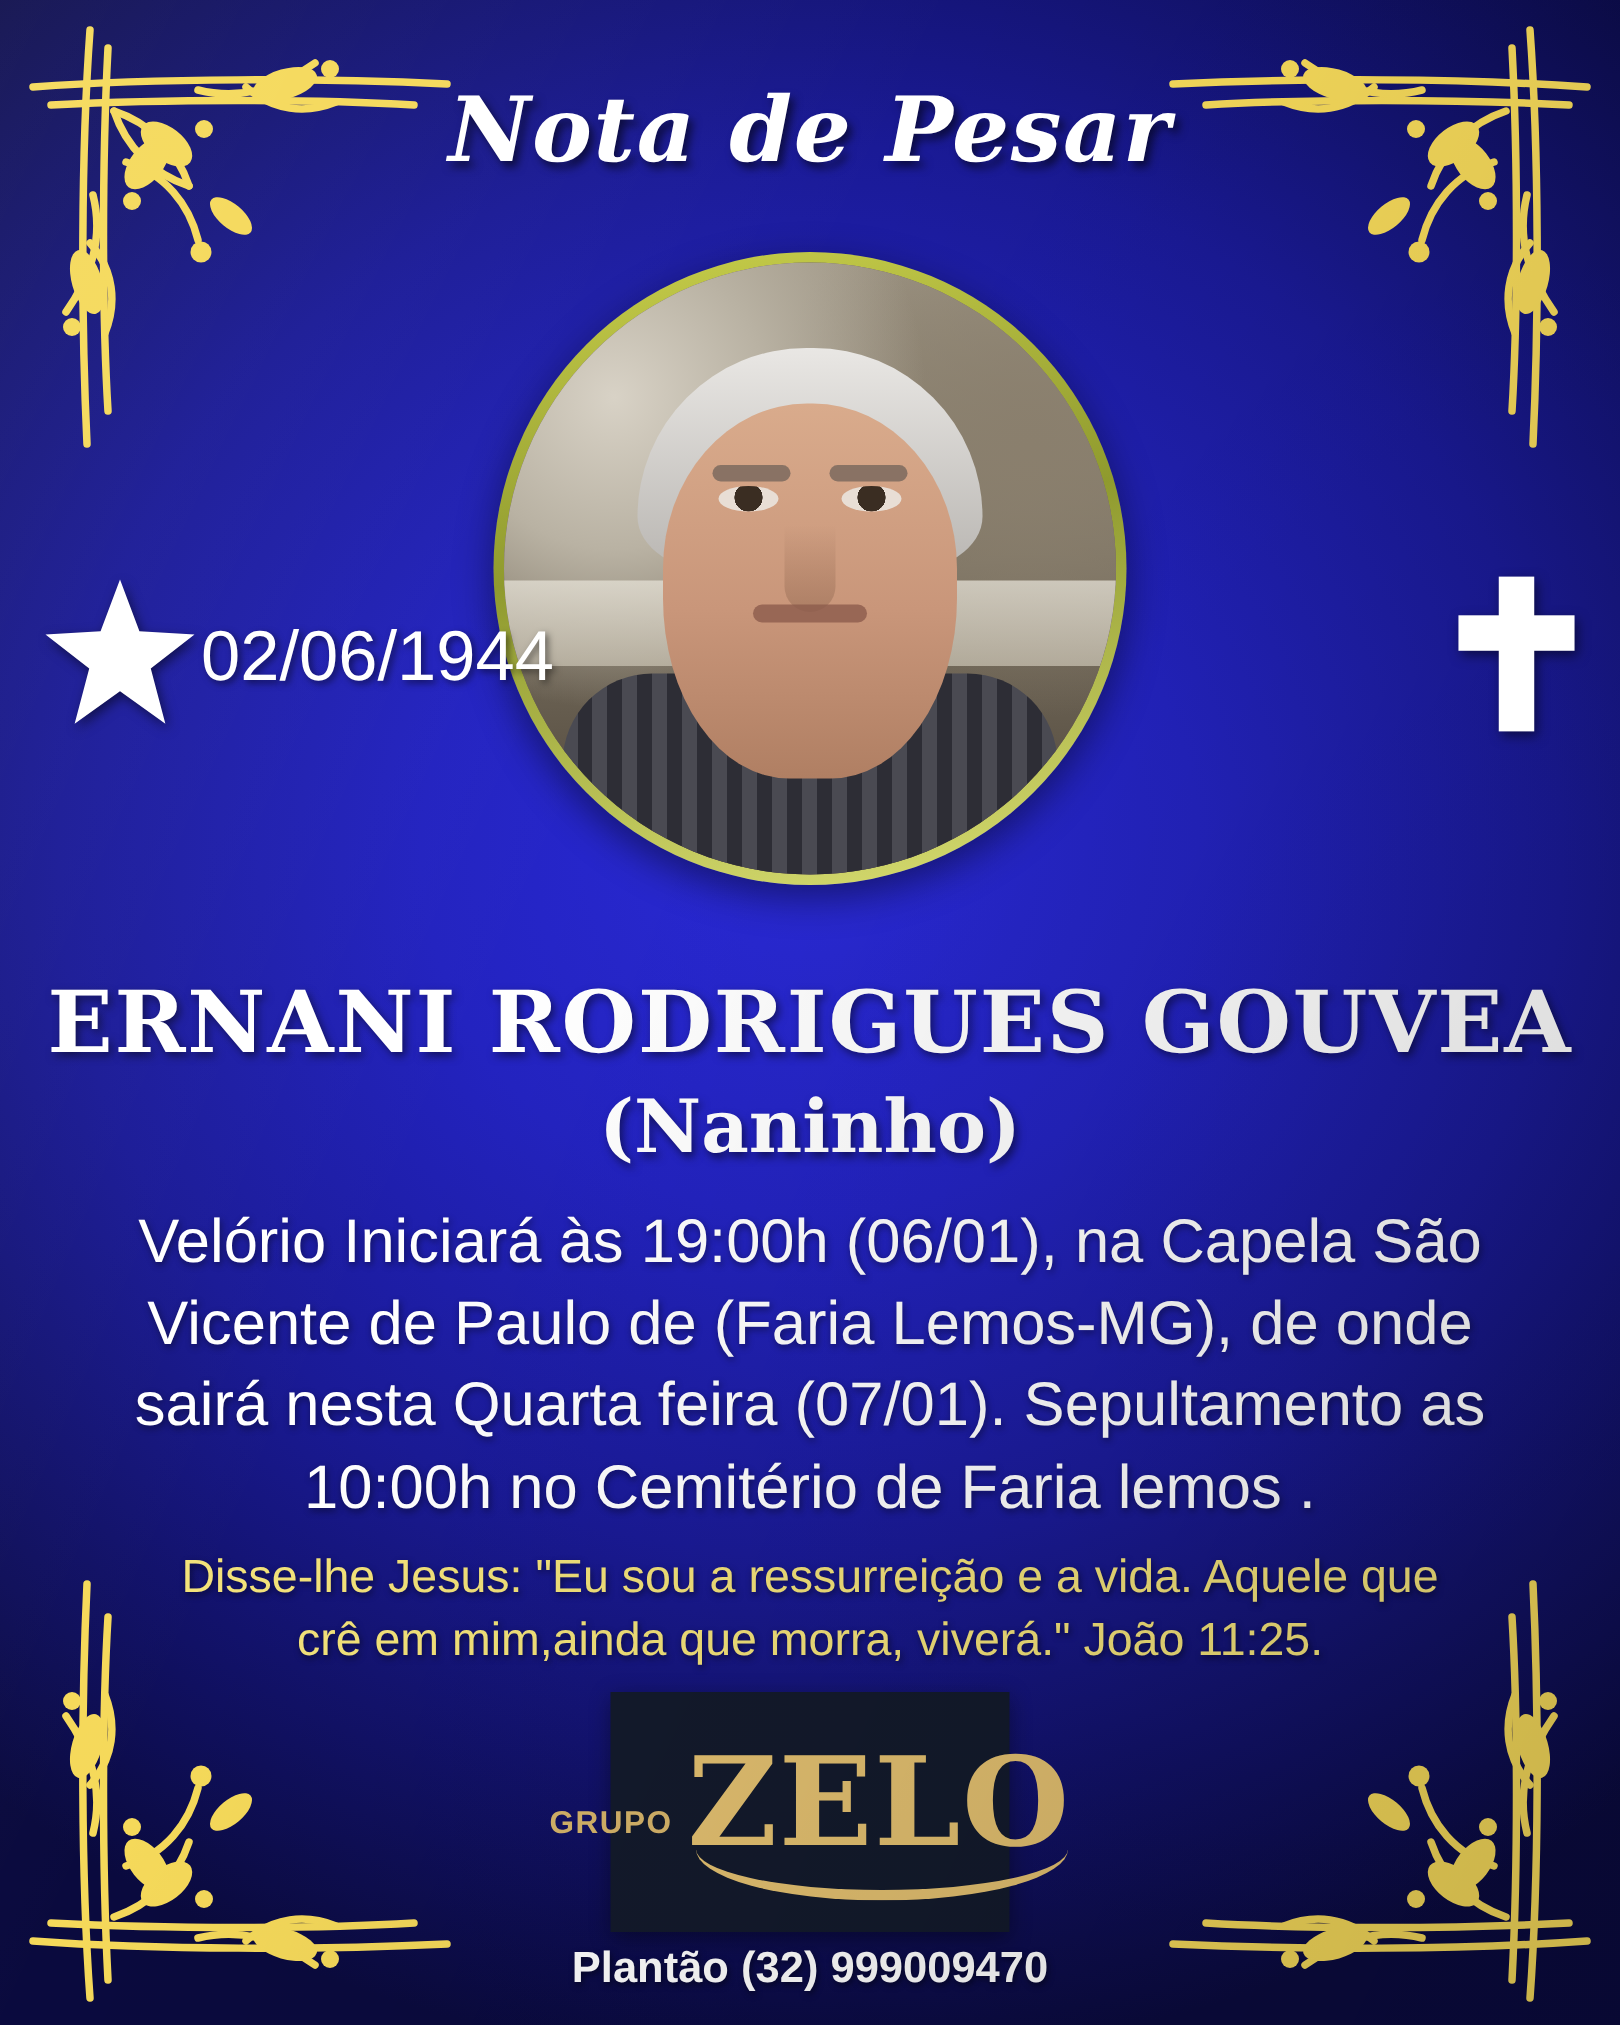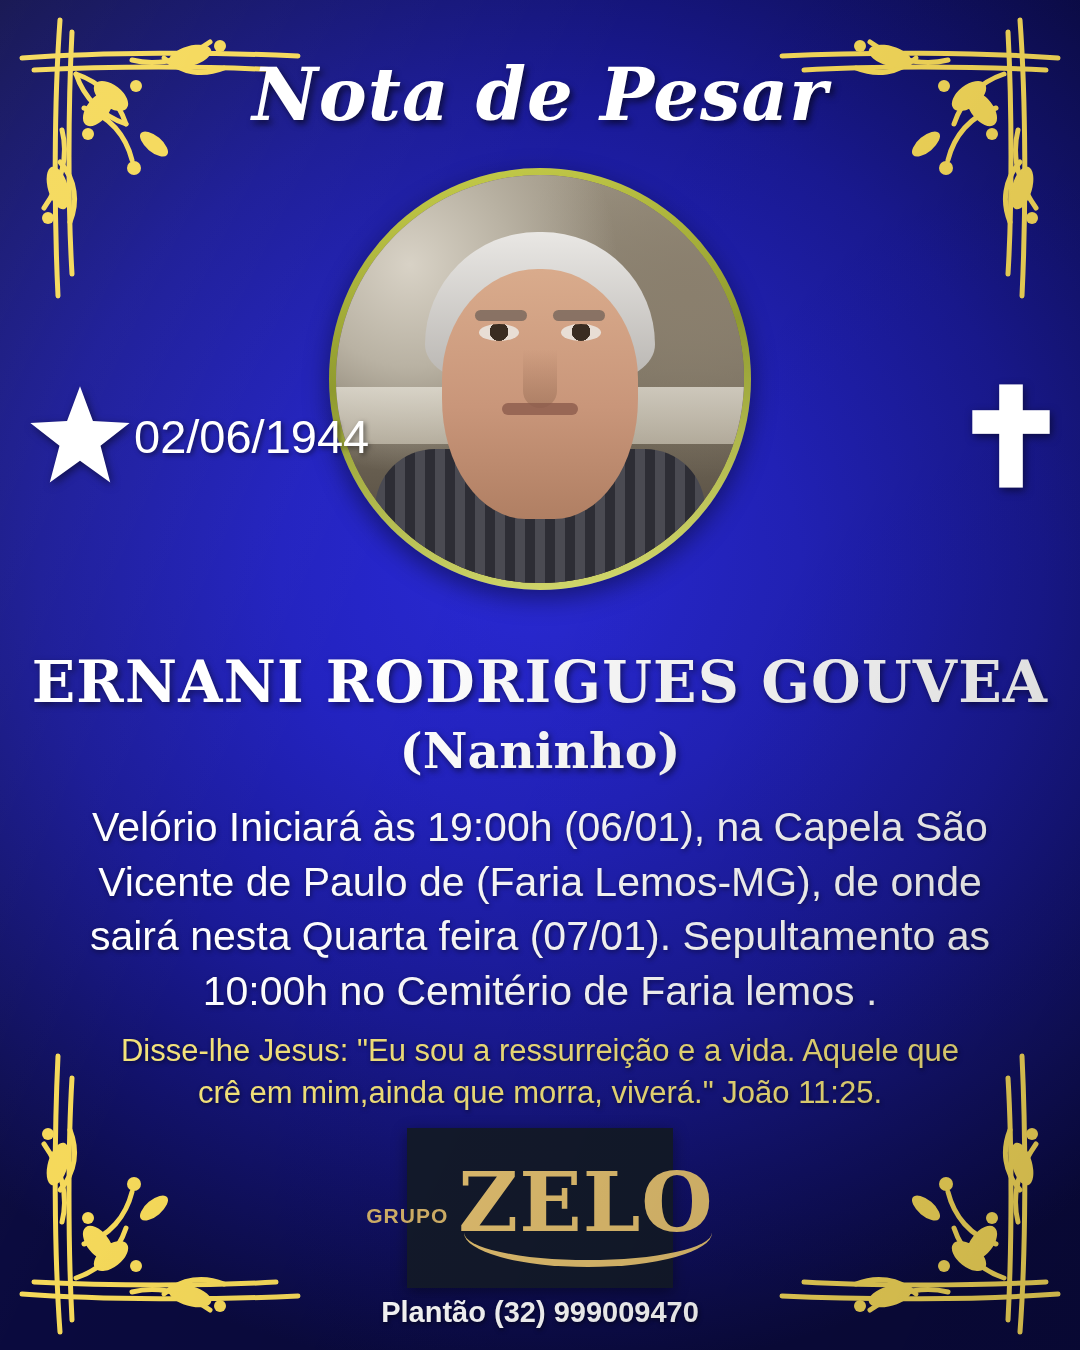--- a/index.html
+++ b/index.html
@@ -42,21 +42,21 @@
   
   .title {
     position: absolute;
     top: 52px;
     left: 0; right: 0;
     text-align: center;
     color: #ffffff;
     font-family: "DejaVu Serif", "Liberation Serif", serif;
     font-weight: bold;
     font-style: italic;
-    font-size: 72px;
+    font-size: 60px;
     letter-spacing: 1px;
     text-shadow: 3px 4px 6px rgba(0,0,0,0.55);
     z-index: 5;
   }
 
   
   .portrait-wrap {
     position: absolute;
     top: 168px;
     left: 50%;

